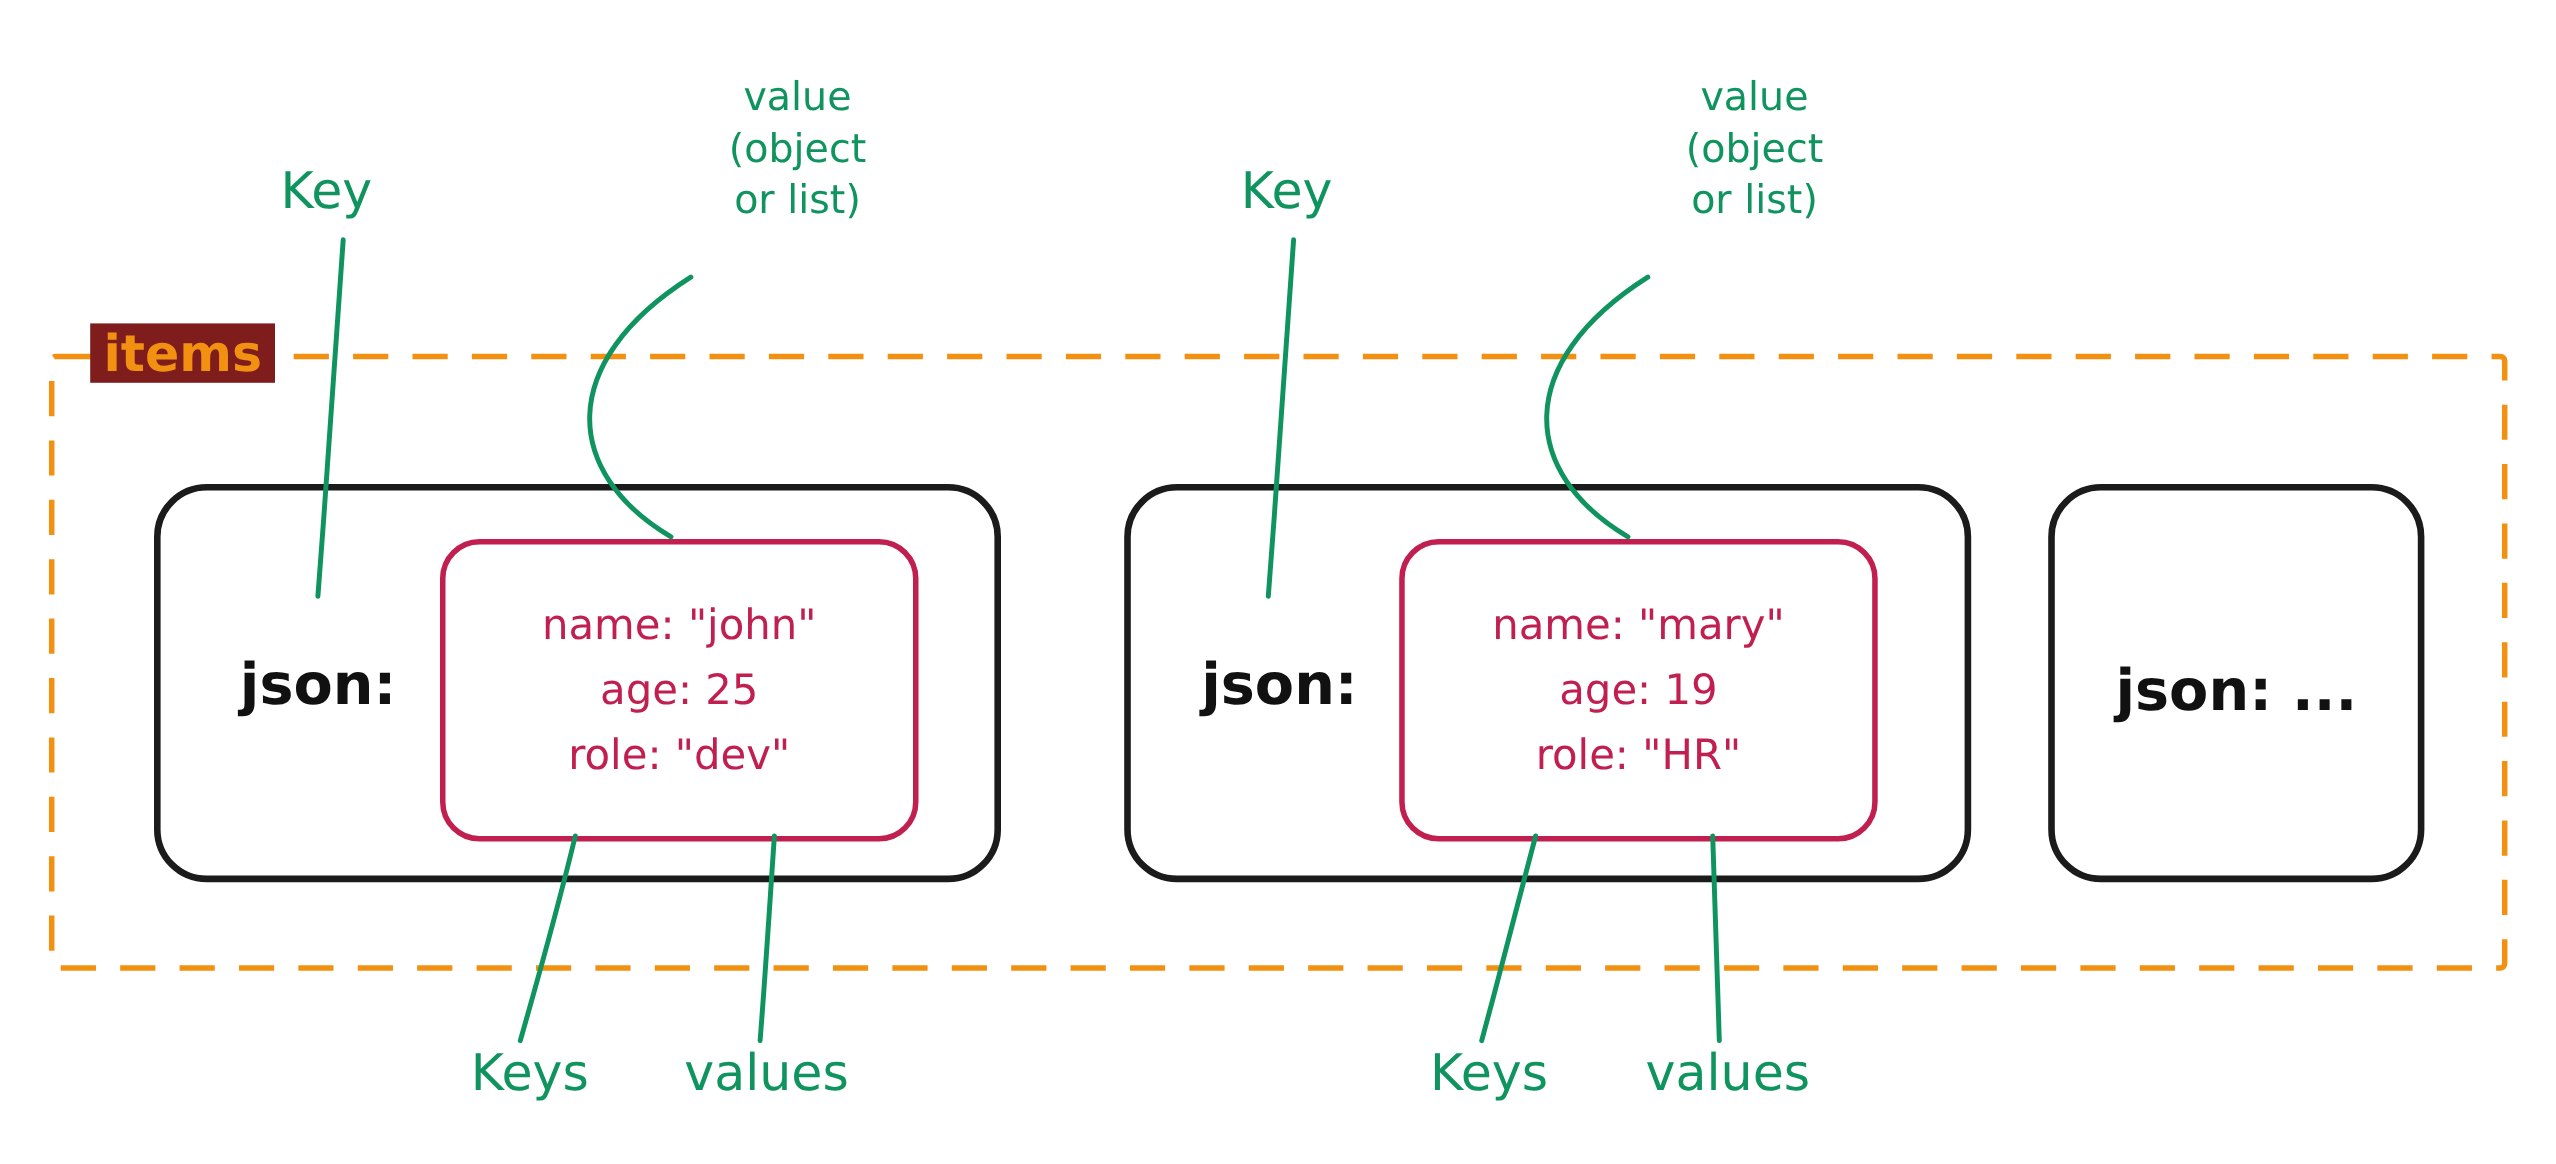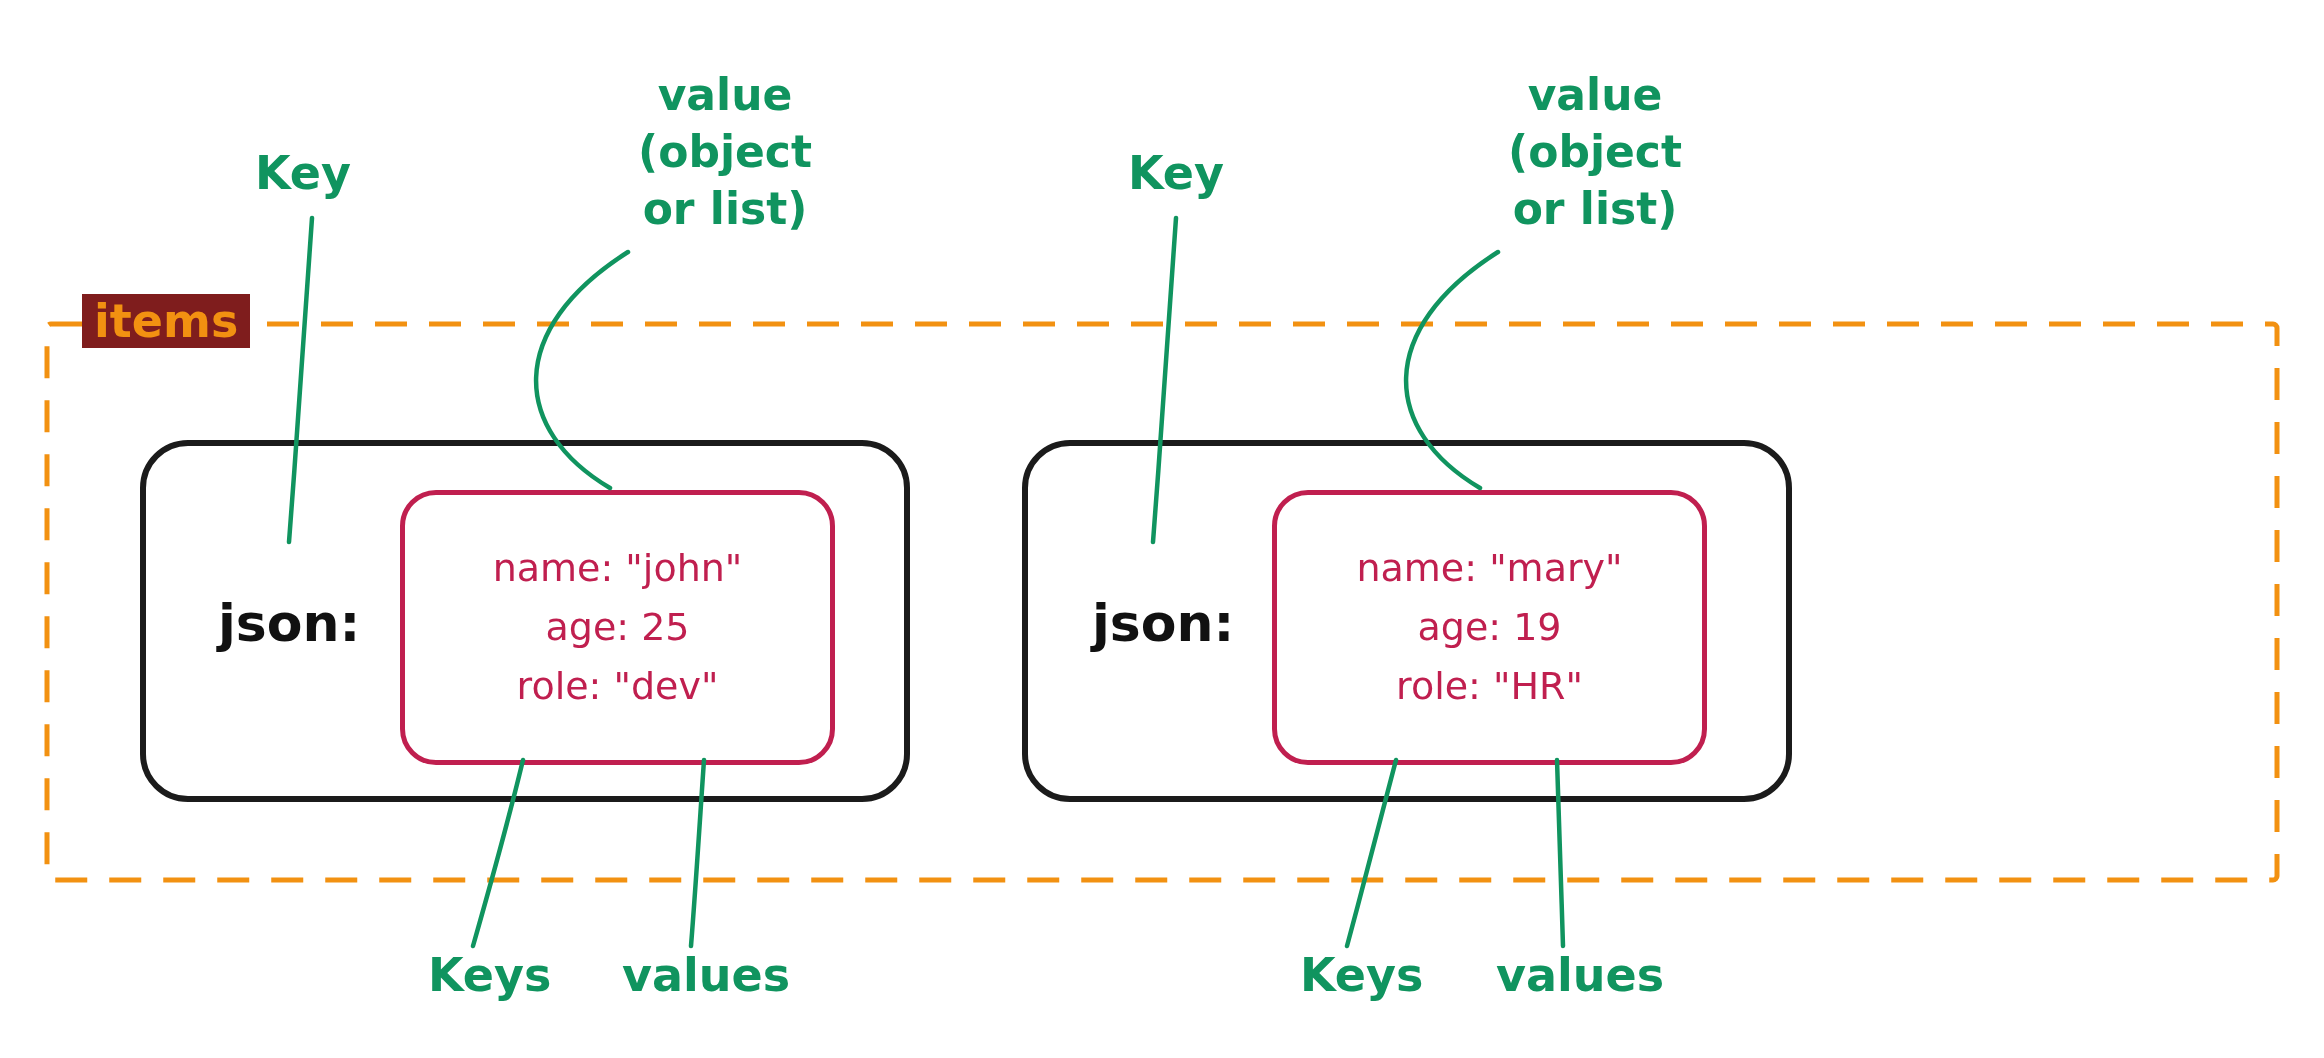--- a/index.html
+++ b/index.html
@@ -52,29 +52,29 @@
     font-size: 52px;
     font-weight: 600;
     z-index: 3;
     white-space: nowrap;
     margin-top: 13px;
   }
   .green-label {
     position: absolute;
     color: #10945f;
     font-size: 46px;
-    font-weight: 700;
+    font-weight: 400;
     z-index: 10;
     white-space: nowrap;
   }
   .value-note {
     position: absolute;
     color: #10945f;
-    font-size: 44px;
-    font-weight: 700;
+    font-size: 36px;
+    font-weight: 400;
     line-height: 1.3;
     z-index: 10;
     text-align: center;
     white-space: pre-line;
     width: 300px;
   }
   .items-label {
     position: absolute;
     left: 82px;
     top: 294px;
@@ -126,19 +126,22 @@
   </div>
 
   <div class="black-box" style="left:1022px; top:440px; width:758px; height:350px;"></div>
   <div class="json-label" style="left:1092px; top:580px;">json:</div>
   <div class="inner-box" style="left:1272px; top:490px; width:425px; height:265px;">
     <div class="field-line">name: "mary"</div>
     <div class="field-line">age: 19</div>
     <div class="field-line">role: "HR"</div>
   </div>
 
+  <div class="black-box" style="left:1862px; top:440px; width:330px; height:350px; display:flex; align-items:center; justify-content:center;">
+    <div class="json-label" style="position:static;">json: ...</div>
+  </div>
 
   <div class="green-label" style="left:428px; top:948px;">Keys</div>
   <div class="green-label" style="left:622px; top:948px;">values</div>
   <div class="green-label" style="left:1300px; top:948px;">Keys</div>
   <div class="green-label" style="left:1496px; top:948px;">values</div>
 
 </div>
 
 </body></html>

